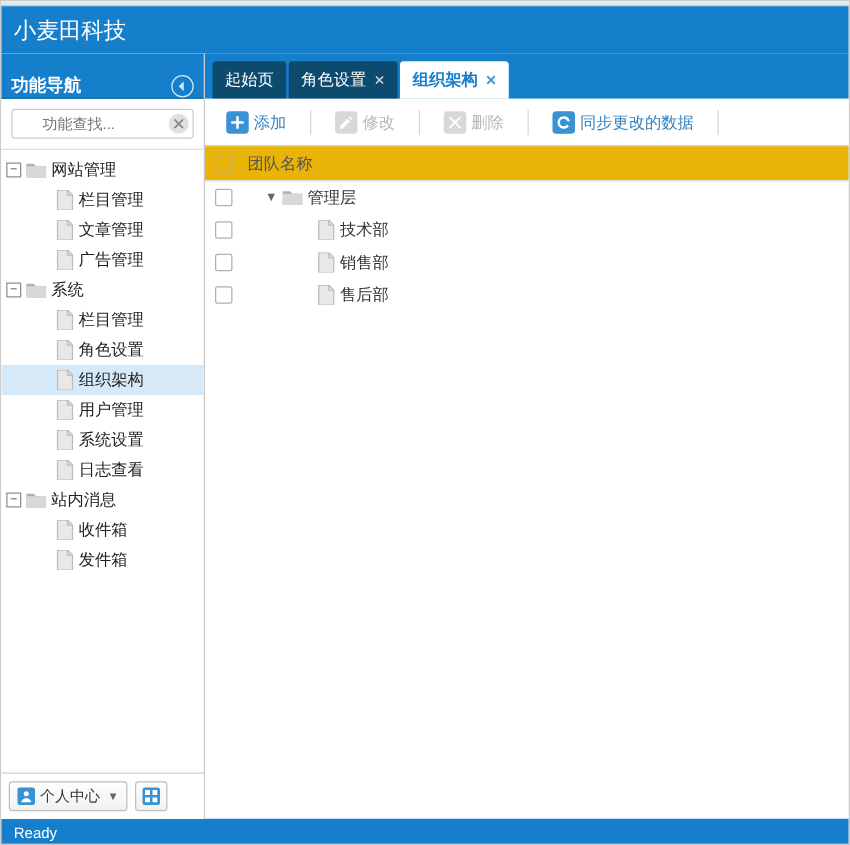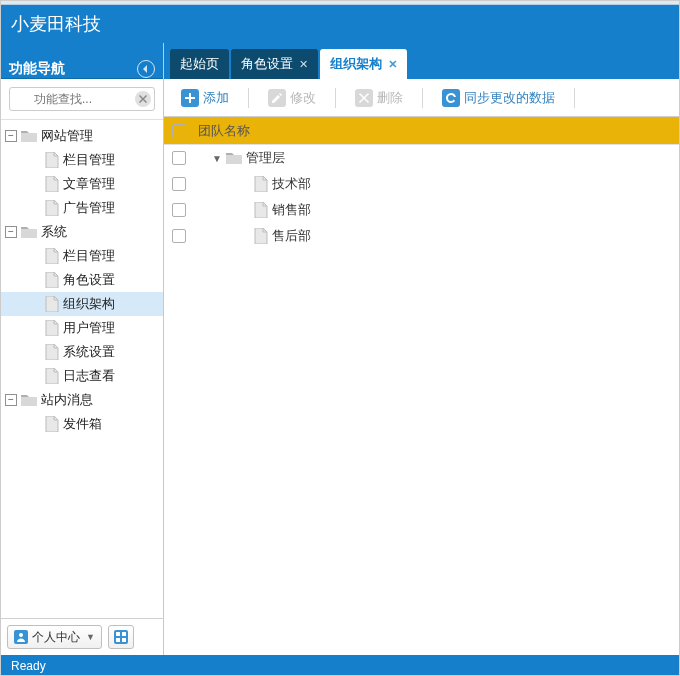--- a/index.html
+++ b/index.html
@@ -198,20 +198,29 @@
           </svg>
           <span class="tree-label">站内消息</span>
         </div>
         <div class="tree-row indent-1">
           <span class="tree-line"></span>
           <span class="tree-line"></span>
           <svg class="tree-file" width="14" height="16" viewBox="0 0 14 16">
             <path d="M1 0h8l4 4v12H1z" fill="#e8e8e8" stroke="#bcbcbc"></path>
             <path d="M9 0v4h4" fill="none" stroke="#bcbcbc"></path>
           </svg>
+          <span class="tree-label">收件箱</span>
+        </div>
+        <div class="tree-row indent-1">
+          <span class="tree-line"></span>
+          <span class="tree-line"></span>
+          <svg class="tree-file" width="14" height="16" viewBox="0 0 14 16">
+            <path d="M1 0h8l4 4v12H1z" fill="#e8e8e8" stroke="#bcbcbc"></path>
+            <path d="M9 0v4h4" fill="none" stroke="#bcbcbc"></path>
+          </svg>
           <span class="tree-label">发件箱</span>
         </div>
       </div>
     <div class="side-bottom">
       <div class="btn">
         <span class="ico-sq">
           <svg width="10" height="10" viewBox="0 0 10 10">
               <circle cx="5" cy="3" r="2"></circle>
               <path d="M1 10c0-2 2-3.5 4-3.5s4 1.5 4 3.5z"></path>
             </svg>

